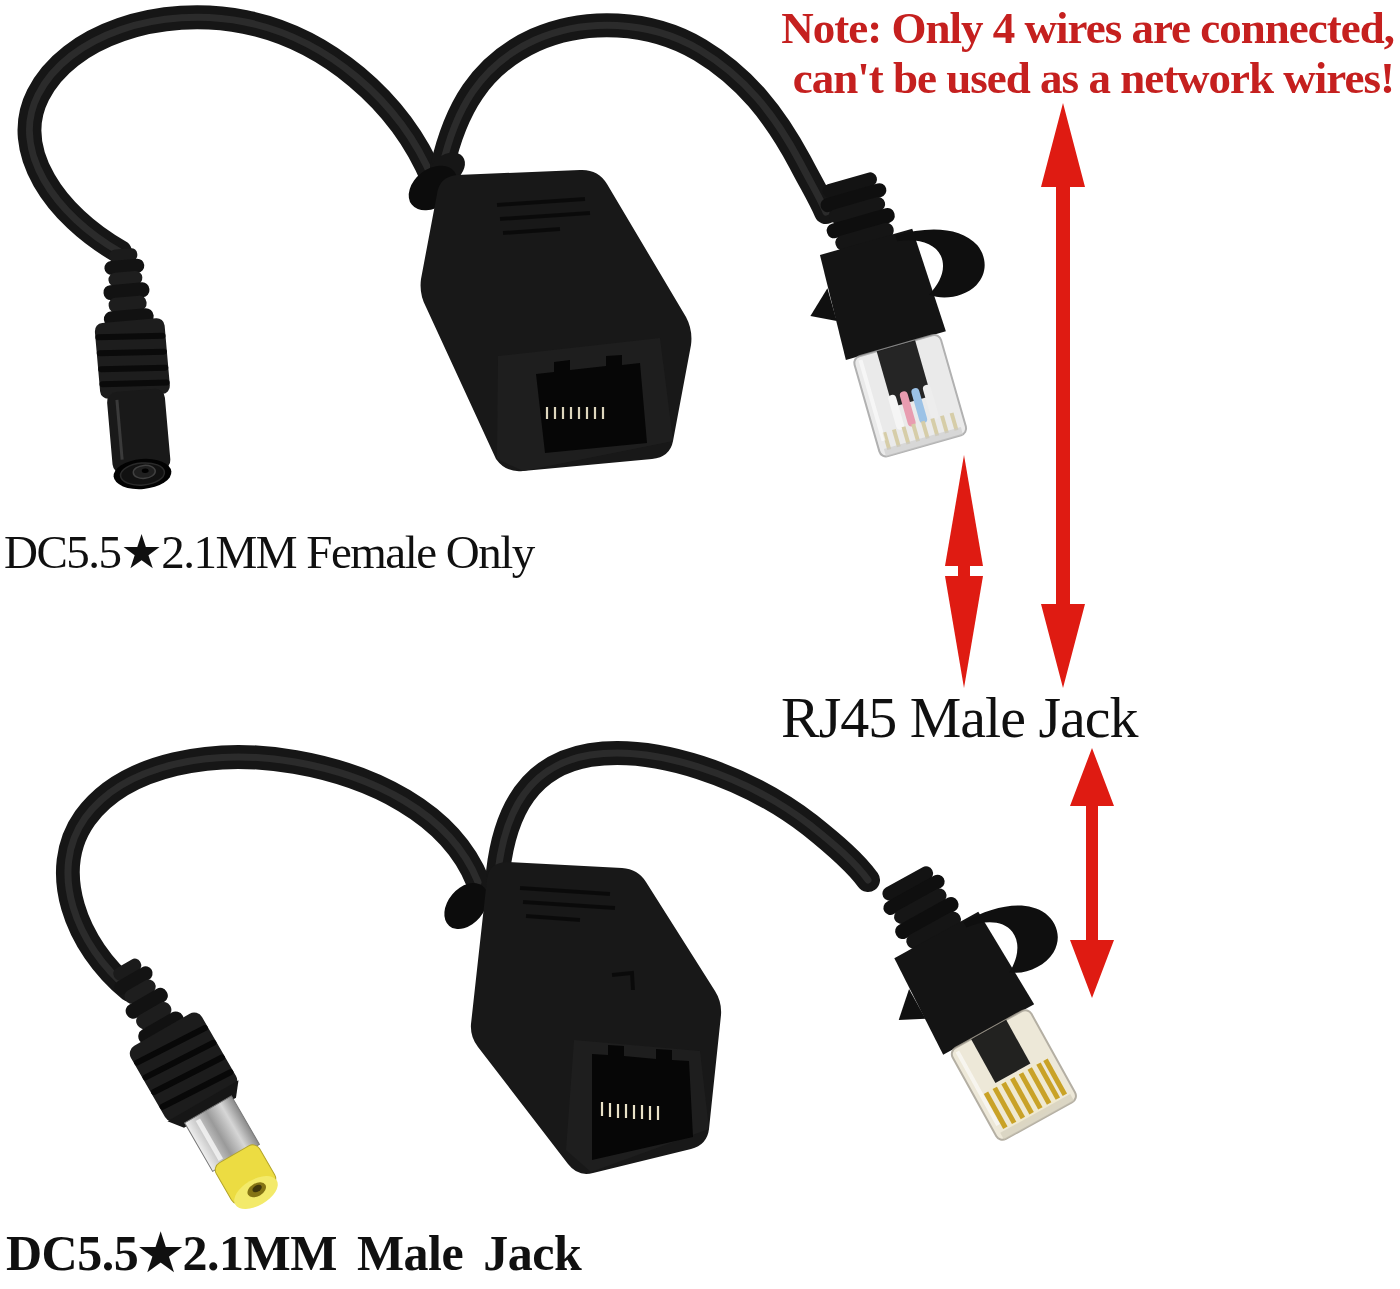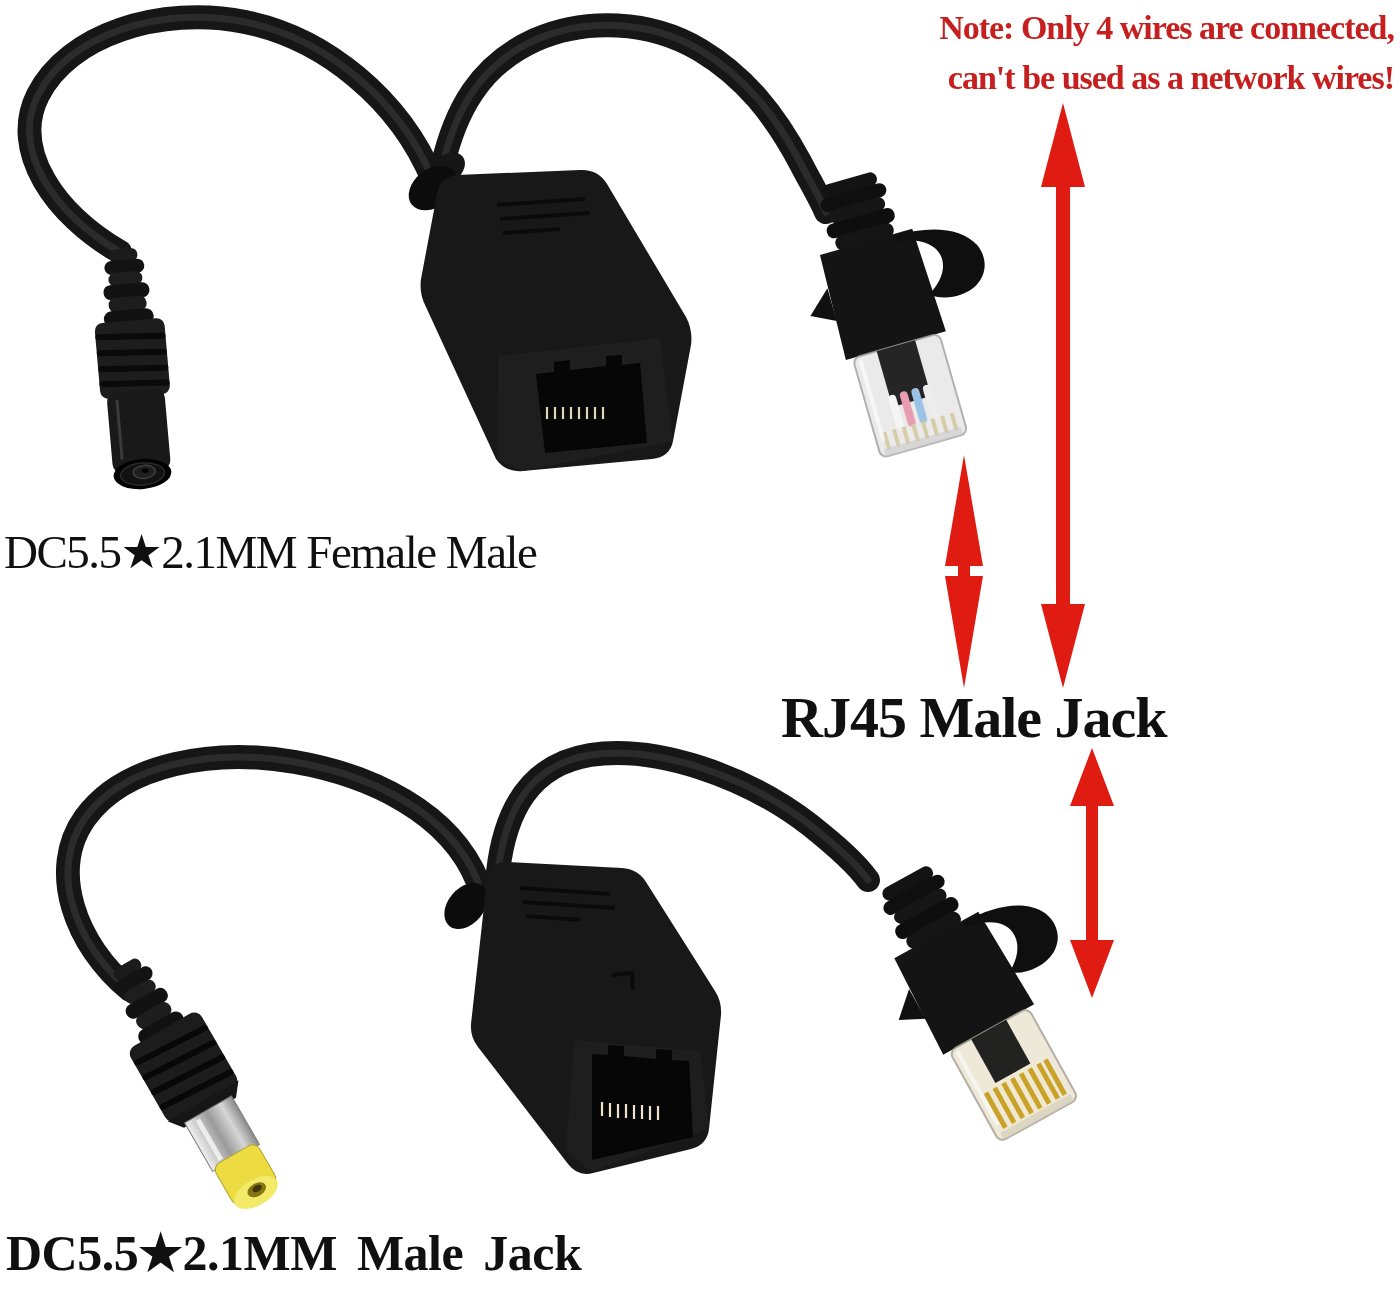--- a/index.html
+++ b/index.html
@@ -2,24 +2,24 @@
 <html><head>
 <meta charset="utf-8">
 <style>
   html,body{margin:0;padding:0;background:#fff;}
   .canvas{position:relative;width:1400px;height:1289px;background:#ffffff;overflow:hidden;
           font-family:"Liberation Serif","DejaVu Serif",serif;}
   .photo-svg{position:absolute;left:0;top:0;}
   .cable{fill:none;stroke:#161616;stroke-width:24;stroke-linecap:round;}
   .cablehl{fill:none;stroke:#454545;stroke-width:7;stroke-linecap:round;opacity:.45;}
   .note{position:absolute;top:3px;right:6px;text-align:right;color:#c5201f;
-        font-weight:bold;font-size:34px;line-height:50px;letter-spacing:-1px;white-space:nowrap;}
+        font-weight:bold;font-size:45px;line-height:50px;letter-spacing:-1px;white-space:nowrap;}
   .lbl{position:absolute;color:#101010;white-space:nowrap;}
   .lbl-female{left:4px;top:524px;font-size:47px;letter-spacing:-1.5px;}
-  .lbl-rj45{left:781px;top:684px;font-size:58px;font-weight:bold;letter-spacing:-1px;}
+  .lbl-rj45{left:781px;top:684px;font-size:58px;font-weight:normal;letter-spacing:-1px;}
   .lbl-male{left:6px;top:1224px;font-size:50px;font-weight:bold;letter-spacing:-.5px;word-spacing:8px;}
 </style>
 </head>
 <body>
 
 <div class="canvas">
 
 <svg class="photo-svg" width="1400" height="1289" viewBox="0 0 1400 1289">
   <defs>
     <linearGradient id="silverGrad" x1="0" y1="0" x2="1" y2="0">
@@ -194,17 +194,17 @@
     </g>
     <path fill="#df1b12" d="M1092 748 L1070 806 L1086 806 L1086 940 L1070 940 L1092 998 L1114 940 L1098 940 L1098 806 L1114 806 Z"></path>
   </g>
 </svg>
 
 <div class="note">
   <div>Note: Only 4 wires are connected,</div>
   <div>can't be used as a network wires!</div>
 </div>
 
-<div class="lbl lbl-female">DC5.5★2.1MM Female Male</div>
+<div class="lbl lbl-female">DC5.5★2.1MM Female Only</div>
 <div class="lbl lbl-rj45">RJ45 Male Jack</div>
 <div class="lbl lbl-male">DC5.5★2.1MM Male Jack</div>
 
 </div>
 
 </body></html>

